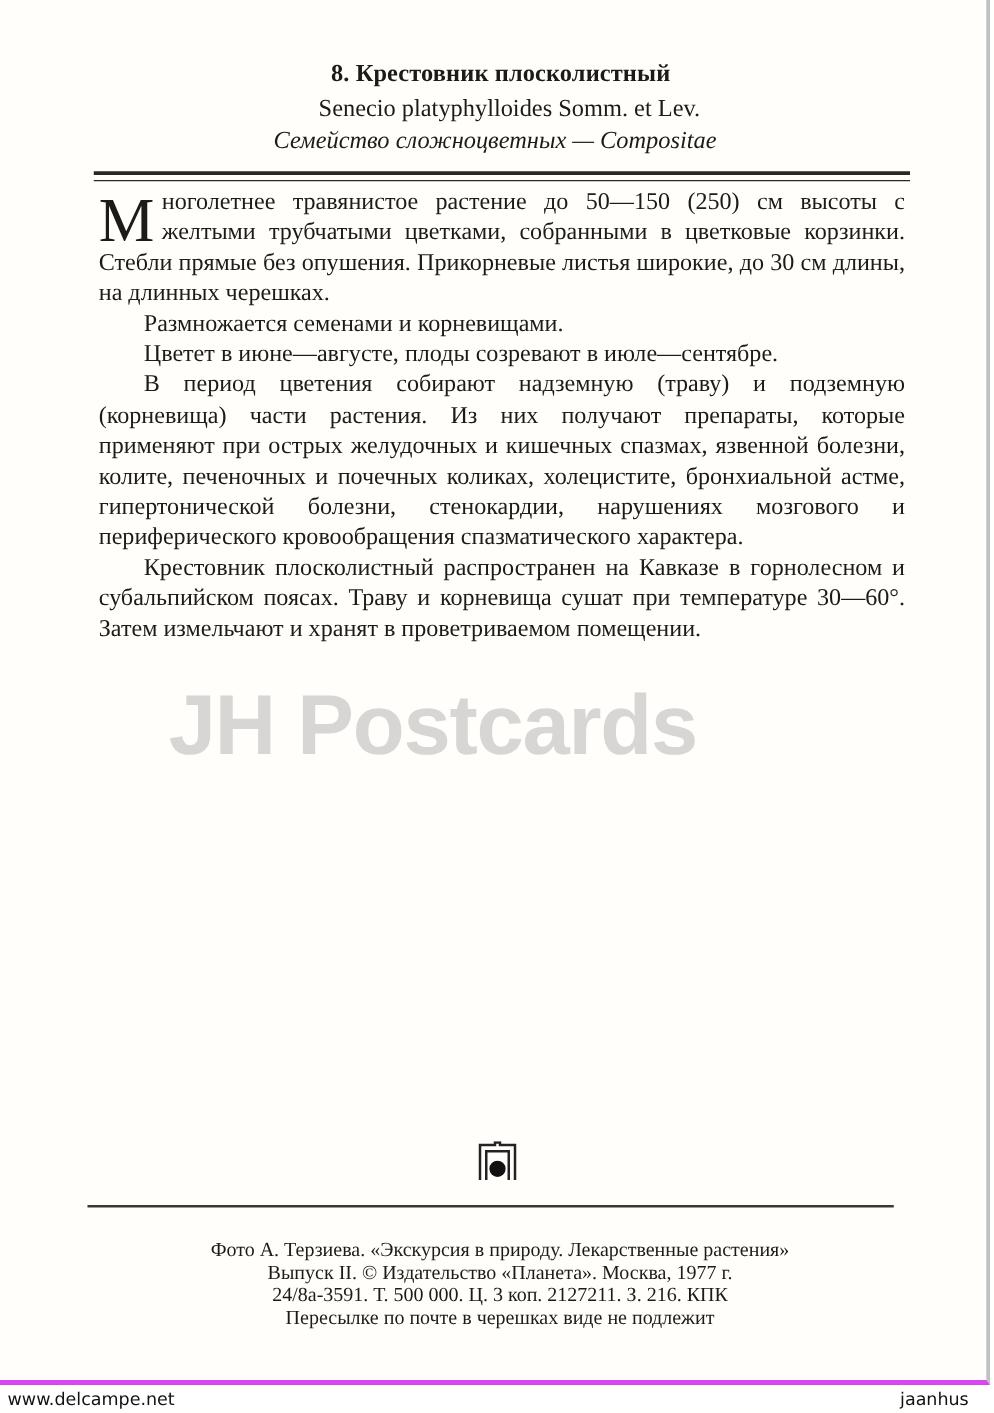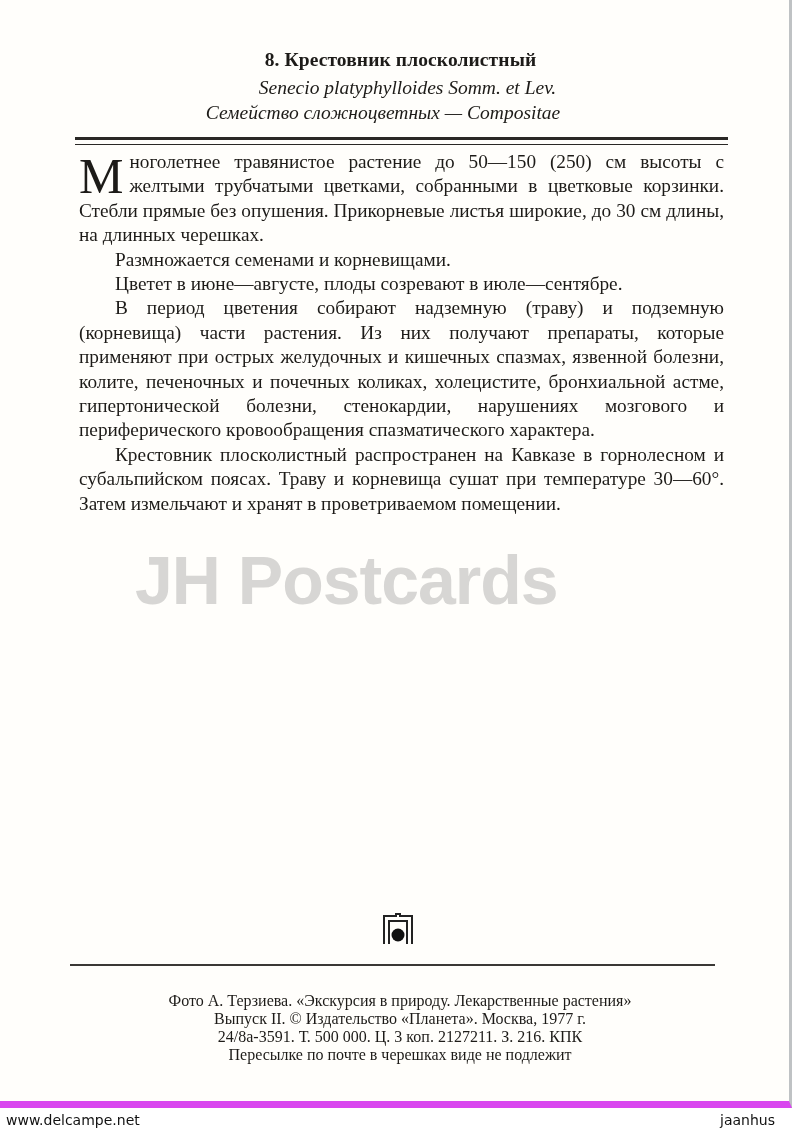--- a/index.html
+++ b/index.html
@@ -6,35 +6,35 @@
     body {
       width: 795px; height: 1130px; position: relative; overflow: hidden;
       background: #ffffff;
       font-family: "Liberation Serif", "DejaVu Serif", serif;
       color: #1d1b18;
     }
     .card {
       position: absolute; left: 0; top: 0; width: 792px; height: 1108px;
       background: #fffefb;
       border-right: 3px solid #bfc2c4;
-      border-bottom: 7px solid #d946ef;
+      border-bottom: 4px solid #d946ef;
       box-sizing: border-box;
     }
     .title {
       position: absolute; left: 0; width: 795px; top: 49px;
       text-align: center; font-weight: bold; font-size: 19.5px; letter-spacing: 0.1px;
       padding-left: 6px; box-sizing: border-box;
     }
     .latin {
       position: absolute; left: 0; width: 795px; top: 77px;
-      text-align: center; font-style: italic; font-size: 19.5px;
+      text-align: center; font-size: 19.5px;
       padding-left: 20px; box-sizing: border-box;
     }
     .family {
-      position: absolute; left: 4px; width: 744px; top: 102px;
+      position: absolute; left: 17px; width: 744px; top: 102px;
       text-align: center; font-style: italic; font-size: 19.5px;
       padding-left: 14px; box-sizing: border-box;
     }
     .rule-double {
       position: absolute; left: 75px; width: 653px; top: 137px; height: 4px;
       border-top: 3px solid #2a2825; border-bottom: 1px solid #2a2825;
     }
     .body-text {
       position: absolute; left: 79px; top: 150px; width: 645px;
       font-size: 19.3px; line-height: 24.4px; text-align: justify;

